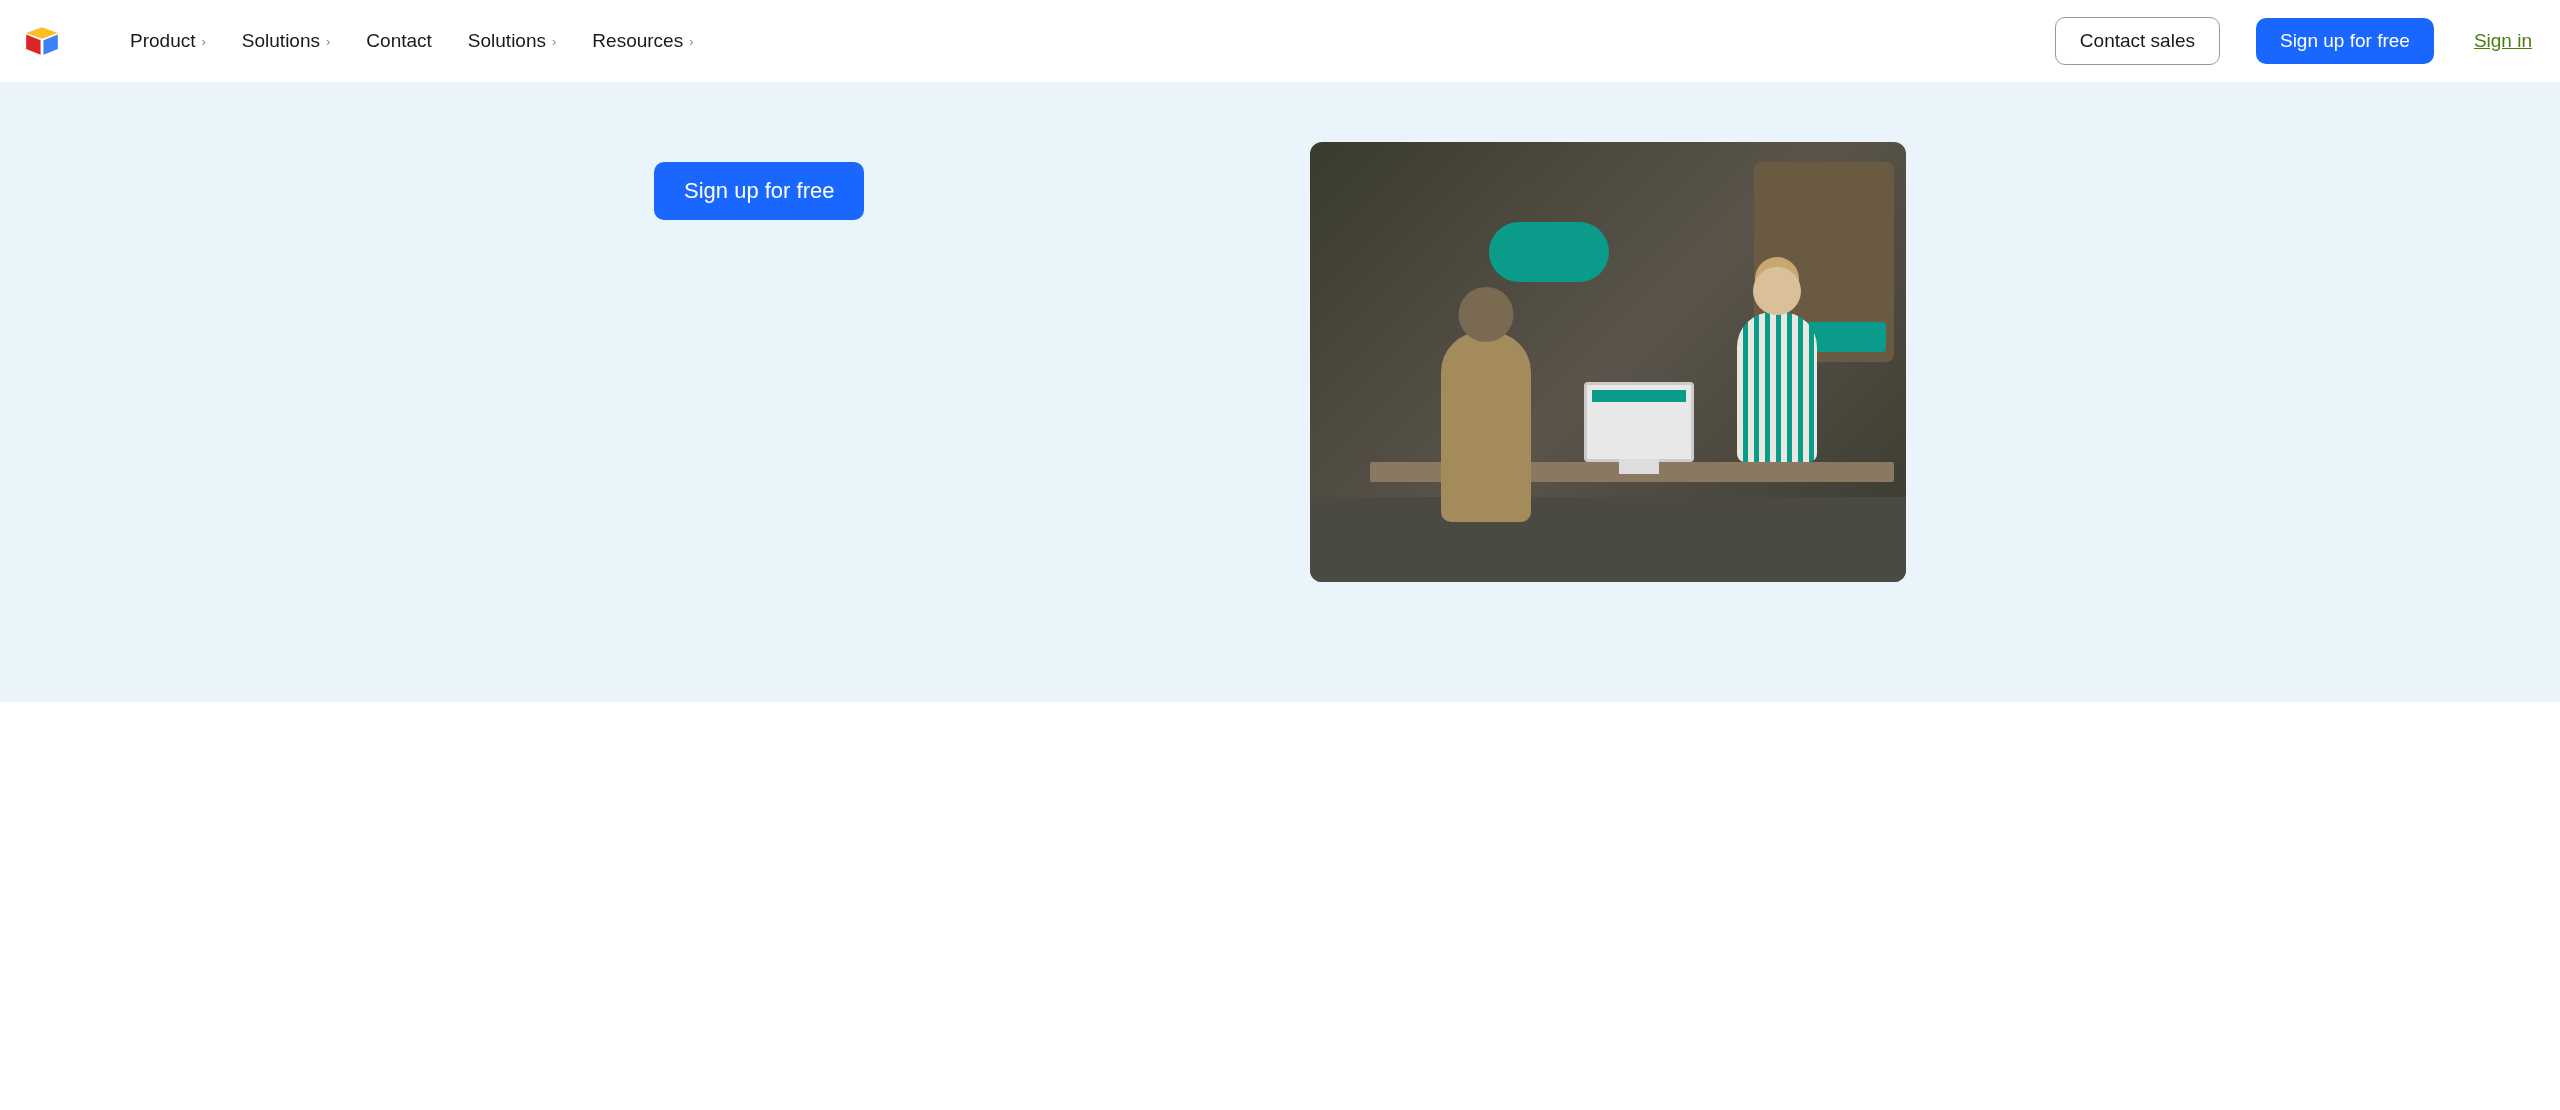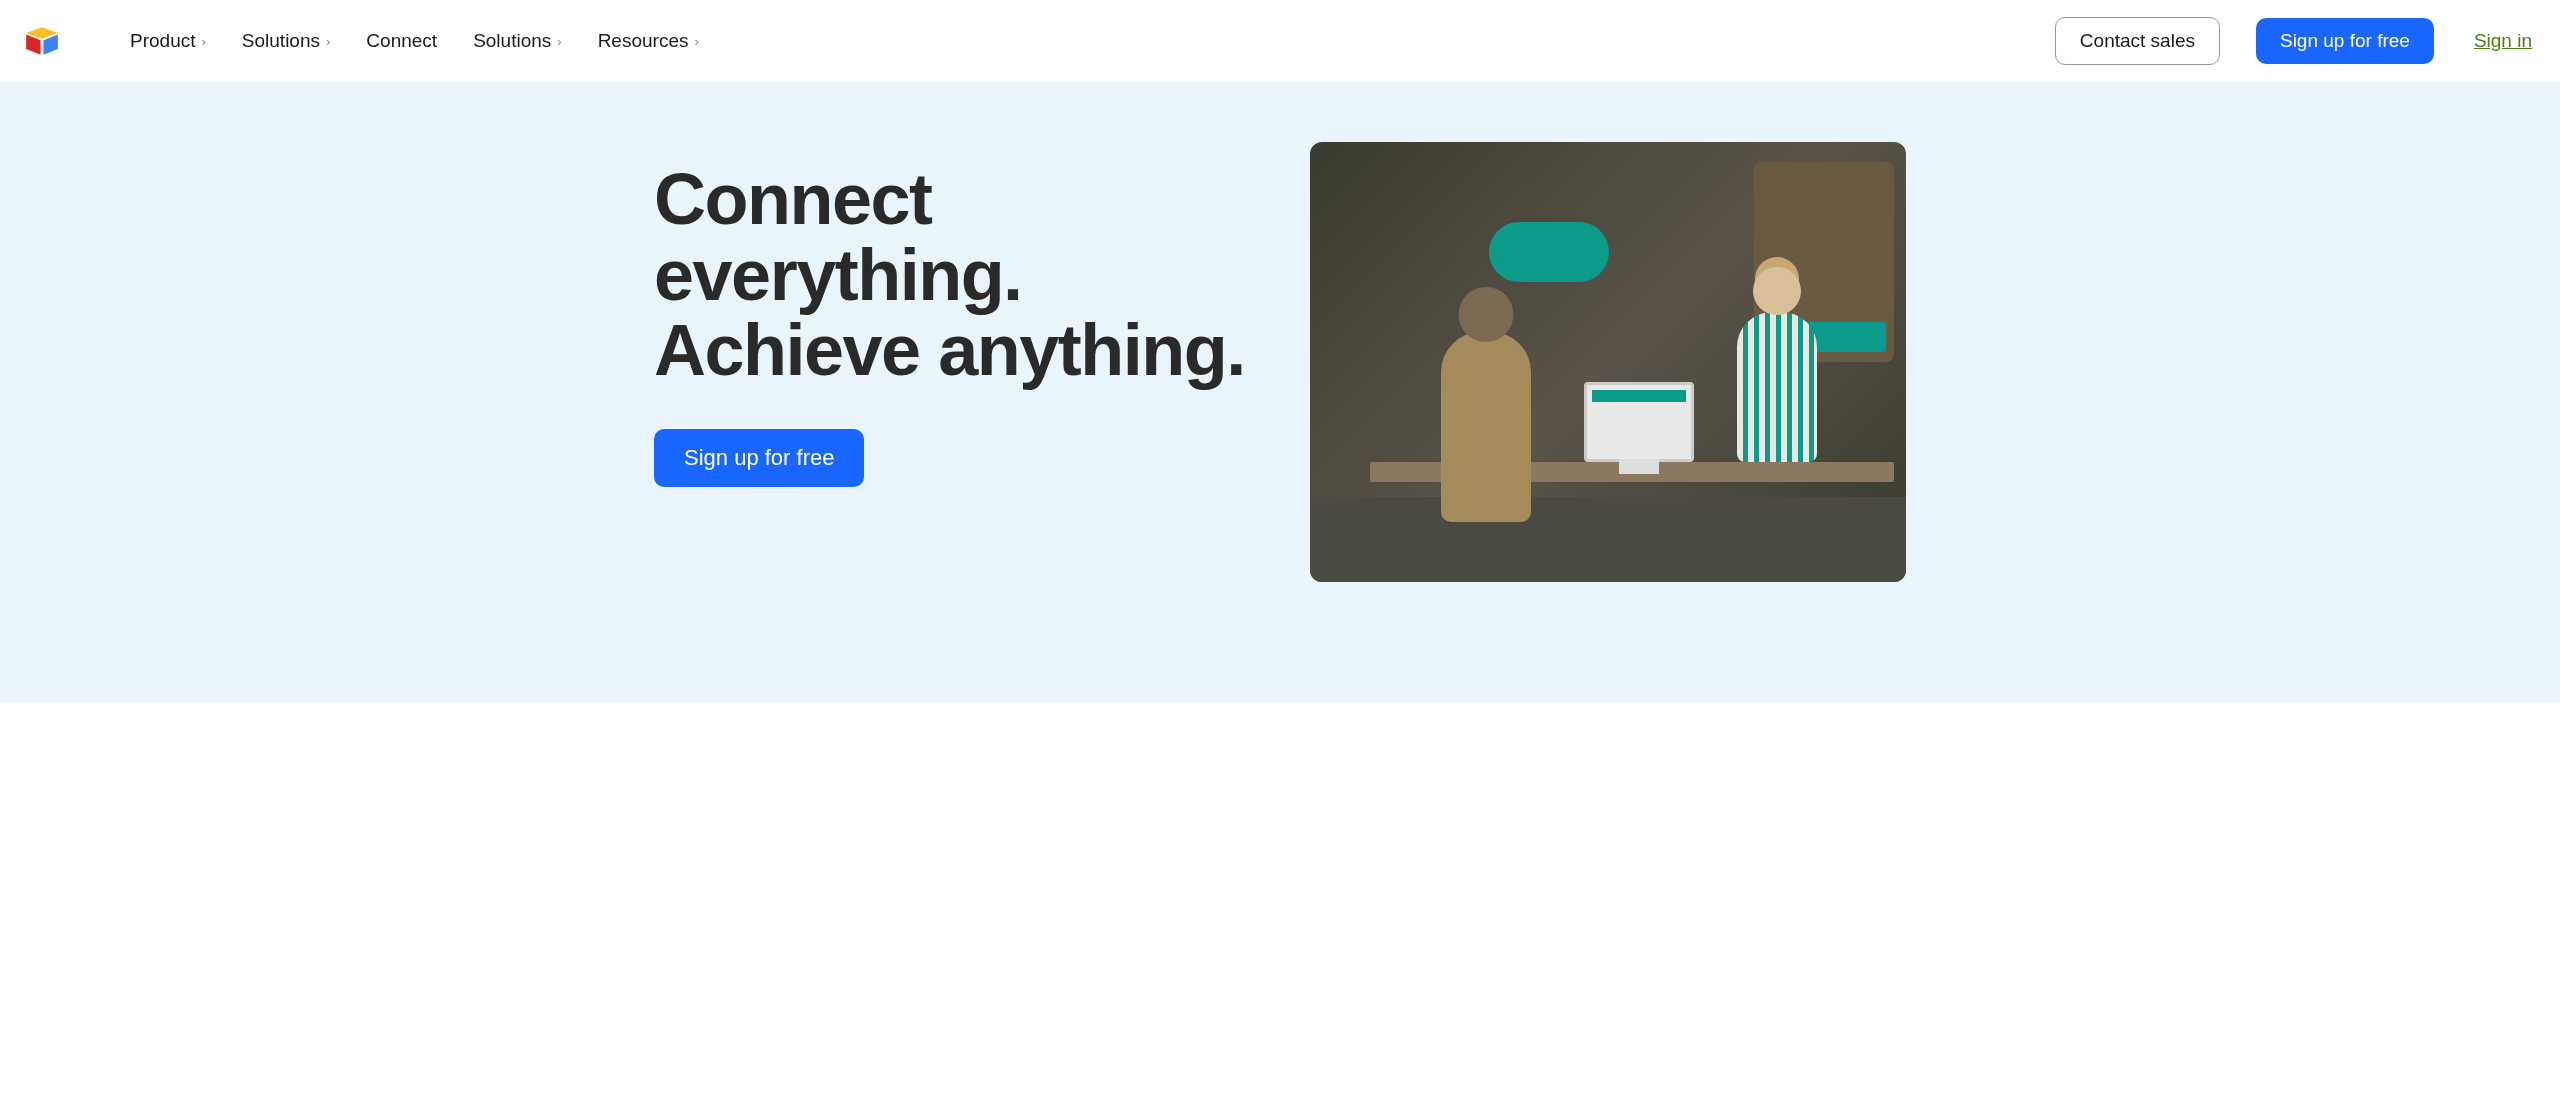--- a/index.html
+++ b/index.html
@@ -268,42 +268,41 @@
   <nav class="nav">
     <div class="nav-item">
       <span>Product</span>
       <span class="chevron">›</span>
     </div>
     <div class="nav-item">
       <span>Solutions</span>
       <span class="chevron">›</span>
     </div>
     <div class="nav-item">
-      <span>Connect</span>
+      <span>Contact</span>
     </div>
     <div class="nav-item">
       <span>Solutions</span>
       <span class="chevron">›</span>
     </div>
     <div class="nav-item">
       <span>Resources</span>
       <span class="chevron">›</span>
     </div>
   </nav>
   <div class="header-actions">
     <button class="btn btn-outline">Contact sales</button>
     <button class="btn btn-primary">Sign up for free</button>
     <button class="btn btn-text">Sign in</button>
   </div>
 </header>
 
 <section class="hero">
   <div class="hero-container">
     <div class="hero-text">
-      <h1 class="hero-title">Connect everything. Achieve anything.</h1>
       <button class="hero-cta">Sign up for free</button>
     </div>
     <div class="hero-image">
       <div class="hero-image-box">
         <div class="scene">
           <div class="floor"></div>
           <div class="chair"></div>
           <div class="fabric"></div>
           <div class="desk"></div>
           <div class="monitor"></div>

